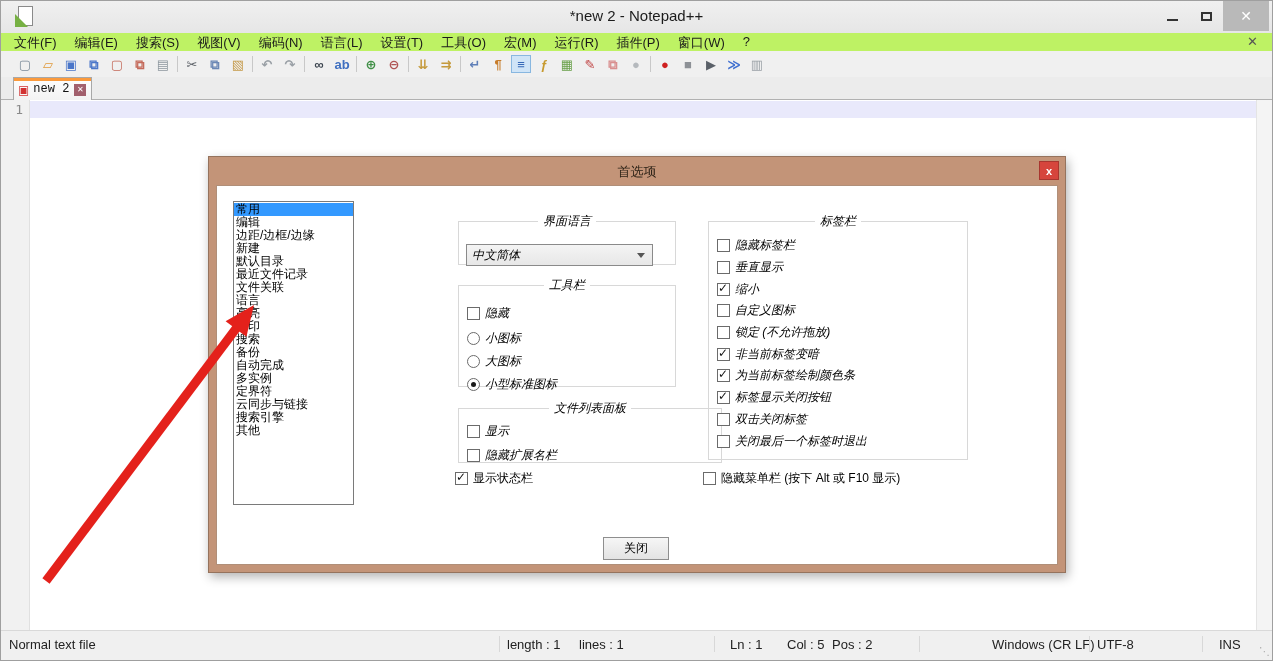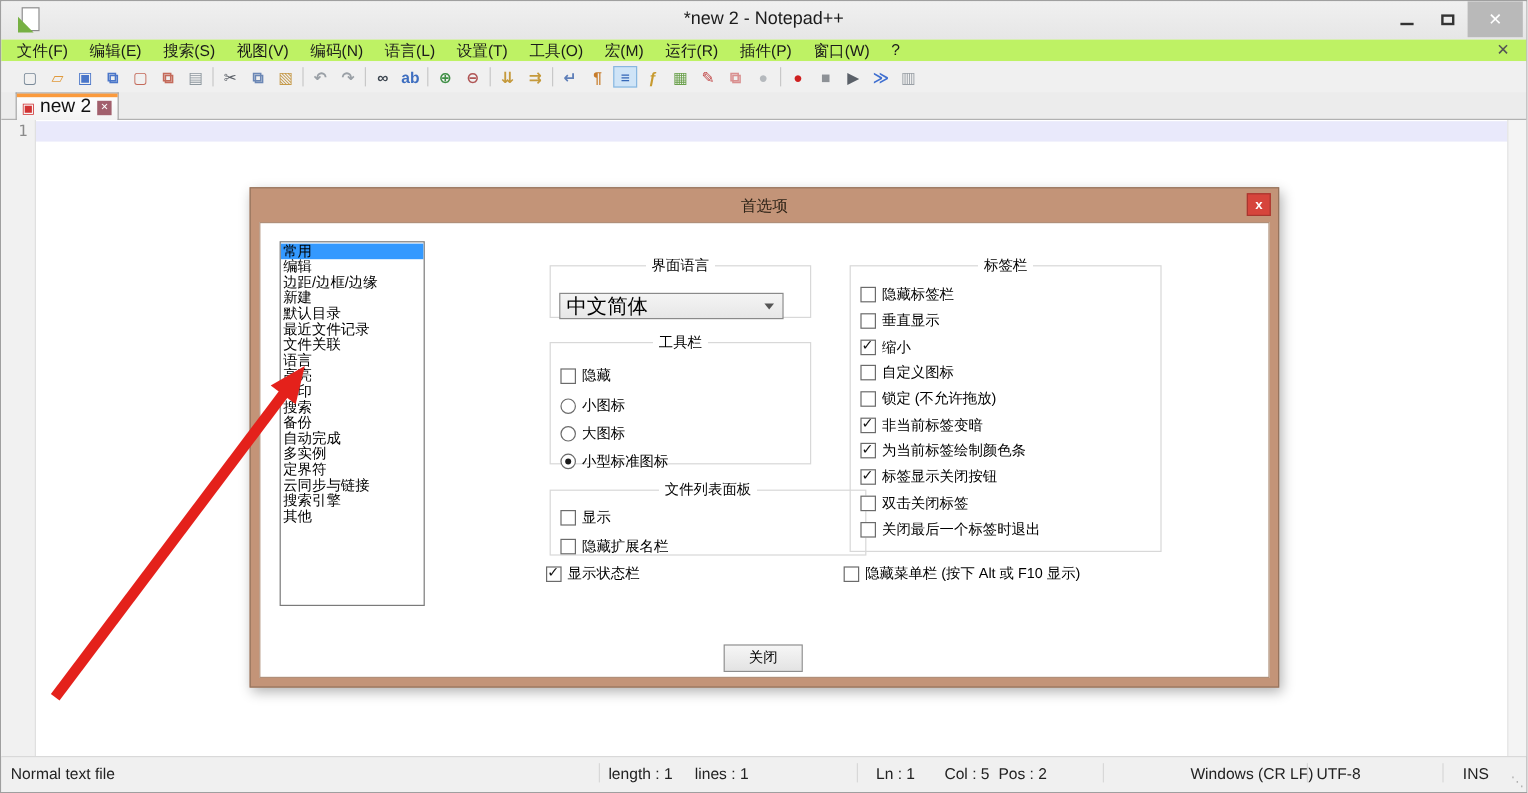--- a/index.html
+++ b/index.html
@@ -28,50 +28,50 @@
   .toolbar{position:absolute;left:0;top:50px;right:0;height:26px;background:#f0f0f0;display:flex;align-items:center;padding-left:14px;box-sizing:border-box;}
   .tb{width:20px;height:18px;margin-right:3px;display:flex;align-items:center;justify-content:center;font-size:13px;font-weight:bold;line-height:1;}
   .tb.act{background:#cfe4f7;border:1px solid #88b7e0;box-sizing:border-box;}
   .tsep{width:1px;height:16px;background:#c8c8c8;margin:0 4px 0 1px;}
 
   
   .tabbar{position:absolute;left:0;top:76px;right:0;height:23px;background:#ececec;border-bottom:1px solid #b1b1b1;box-sizing:border-box;}
   .tab{position:absolute;left:12px;top:0;height:23px;background:linear-gradient(#fefefe,#f3f3f3);border:1px solid #a8a8a8;border-bottom:none;box-sizing:border-box;display:flex;align-items:center;padding:0 5px 0 4px;}
   .tab::before{content:"";position:absolute;left:0;right:0;top:0;height:3px;background:var(--tab-stripe,#fb9a3c);}
   .tabsave{color:#d23333;font-size:12px;margin:2px 4px 0 0;}
-  .tablabel{font-size:16px;color:#111;margin-right:5px;font-family:Liberation Sans, sans-serif;}
+  .tablabel{font-size:12px;color:#111;margin-right:5px;font-family:Liberation Mono, monospace;}
   .tabclose{width:12px;height:12px;background:#a2606d;color:#fff;font-size:8px;display:flex;align-items:center;justify-content:center;margin-top:1px;}
 
   
   .editor{position:absolute;left:0;top:99px;right:0;bottom:30px;background:#fff;}
   .gutter{position:absolute;left:0;top:0;bottom:0;width:28px;background:#f1f1f1;border-right:1px solid #e0e0e0;}
   .ln{position:absolute;right:6px;top:2px;font-size:13px;color:#8a8a8a;font-family:"DejaVu Sans Mono","Liberation Mono",monospace;}
   .curline{position:absolute;left:29px;top:1px;right:15px;height:17px;background:var(--current-line,#e9e9fb);}
   .vscroll{position:absolute;right:0;top:0;bottom:0;width:15px;background:#f4f4f4;border-left:1px solid #e4e4e4;}
 
   
   .dialog{position:absolute;left:207px;top:143px;width:858px;height:417px;background:var(--dialog-titlebar,#c39478);border:1px solid #95735d;box-sizing:border-box;box-shadow:2px 4px 10px rgba(0,0,0,.3);margin-top:12px;}
   .dtitle{position:absolute;left:0;top:0;right:0;height:28px;}
   .dtext{position:absolute;left:0;right:0;top:6px;text-align:center;font-size:13px;color:#2f2418;}
   .dclose{position:absolute;right:6px;top:4px;width:20px;height:19px;background:var(--dialog-close,#d6453c);border:1px solid #a8362f;box-sizing:border-box;color:#fff;font-size:11px;font-weight:bold;display:flex;align-items:center;justify-content:center;}
   .dbody{position:absolute;left:7px;right:7px;top:28px;bottom:7px;background:#fff;border:1px solid #b08f79;box-sizing:border-box;}
 
   .catlist{position:absolute;left:16px;top:15px;width:121px;height:304px;border:1px solid #7a7a7a;background:#fff;overflow:hidden;padding-top:1px;box-sizing:border-box;}
   .cat{font-size:12px;line-height:13px;color:#000;padding-left:2px;white-space:nowrap;}
   .cat.sel{background:var(--selection,#3399ff);}
 
-  .fs{position:absolute;margin:0;padding:0;border:1px solid #d8d8d8;box-sizing:border-box;}
+  .fs{position:absolute;margin:0;padding:0;border:1px solid #d8d8d8;box-sizing:border-box;font-style:italic;}
   .fs legend{margin:0 auto;padding:0 5px;font-size:12px;color:#000;}
   .fs-lang{left:241px;top:27px;width:218px;height:52px;}
   .fs-tool{left:241px;top:91px;width:218px;height:110px;}
   .fs-flist{left:241px;top:214px;width:264px;height:63px;}
   .fs-tab{left:491px;top:27px;width:260px;height:247px;}
 
   .combo{position:absolute;left:7px;top:14px;width:187px;height:22px;border:1px solid #8a8a8a;background:linear-gradient(#f4f4f4,#e7e7e7);box-sizing:border-box;display:flex;align-items:center;}
-  .comboval{font-size:17px;color:#000;padding-left:5px;flex:1;}
+  .comboval{font-size:12px;color:#000;padding-left:5px;flex:1;}
   .comboarrow{width:0;height:0;border-left:4px solid transparent;border-right:4px solid transparent;border-top:5px solid #555;margin-right:7px;}
 
   .rows{padding:2px 0 0 8px;}
   .fs-tool .rows1{padding:8px 0 0 8px;text-align:center;}
   .chk,.rad{display:flex;align-items:center;height:23px;font-size:12px;color:#000;cursor:default;}
   .fs-flist .chk{height:24px;}
   .tabrows{padding:5px 0 0 8px;}
   .tabrows .chk{height:21.7px;}
   .cbox{width:13px;height:13px;border:1px solid #6b6b6b;background:#fff;margin-right:5px;position:relative;box-sizing:border-box;flex:none;}
   .chk.on .cbox::after{content:"✓";position:absolute;left:0px;top:-3px;font-size:12px;font-weight:bold;color:#111;}

